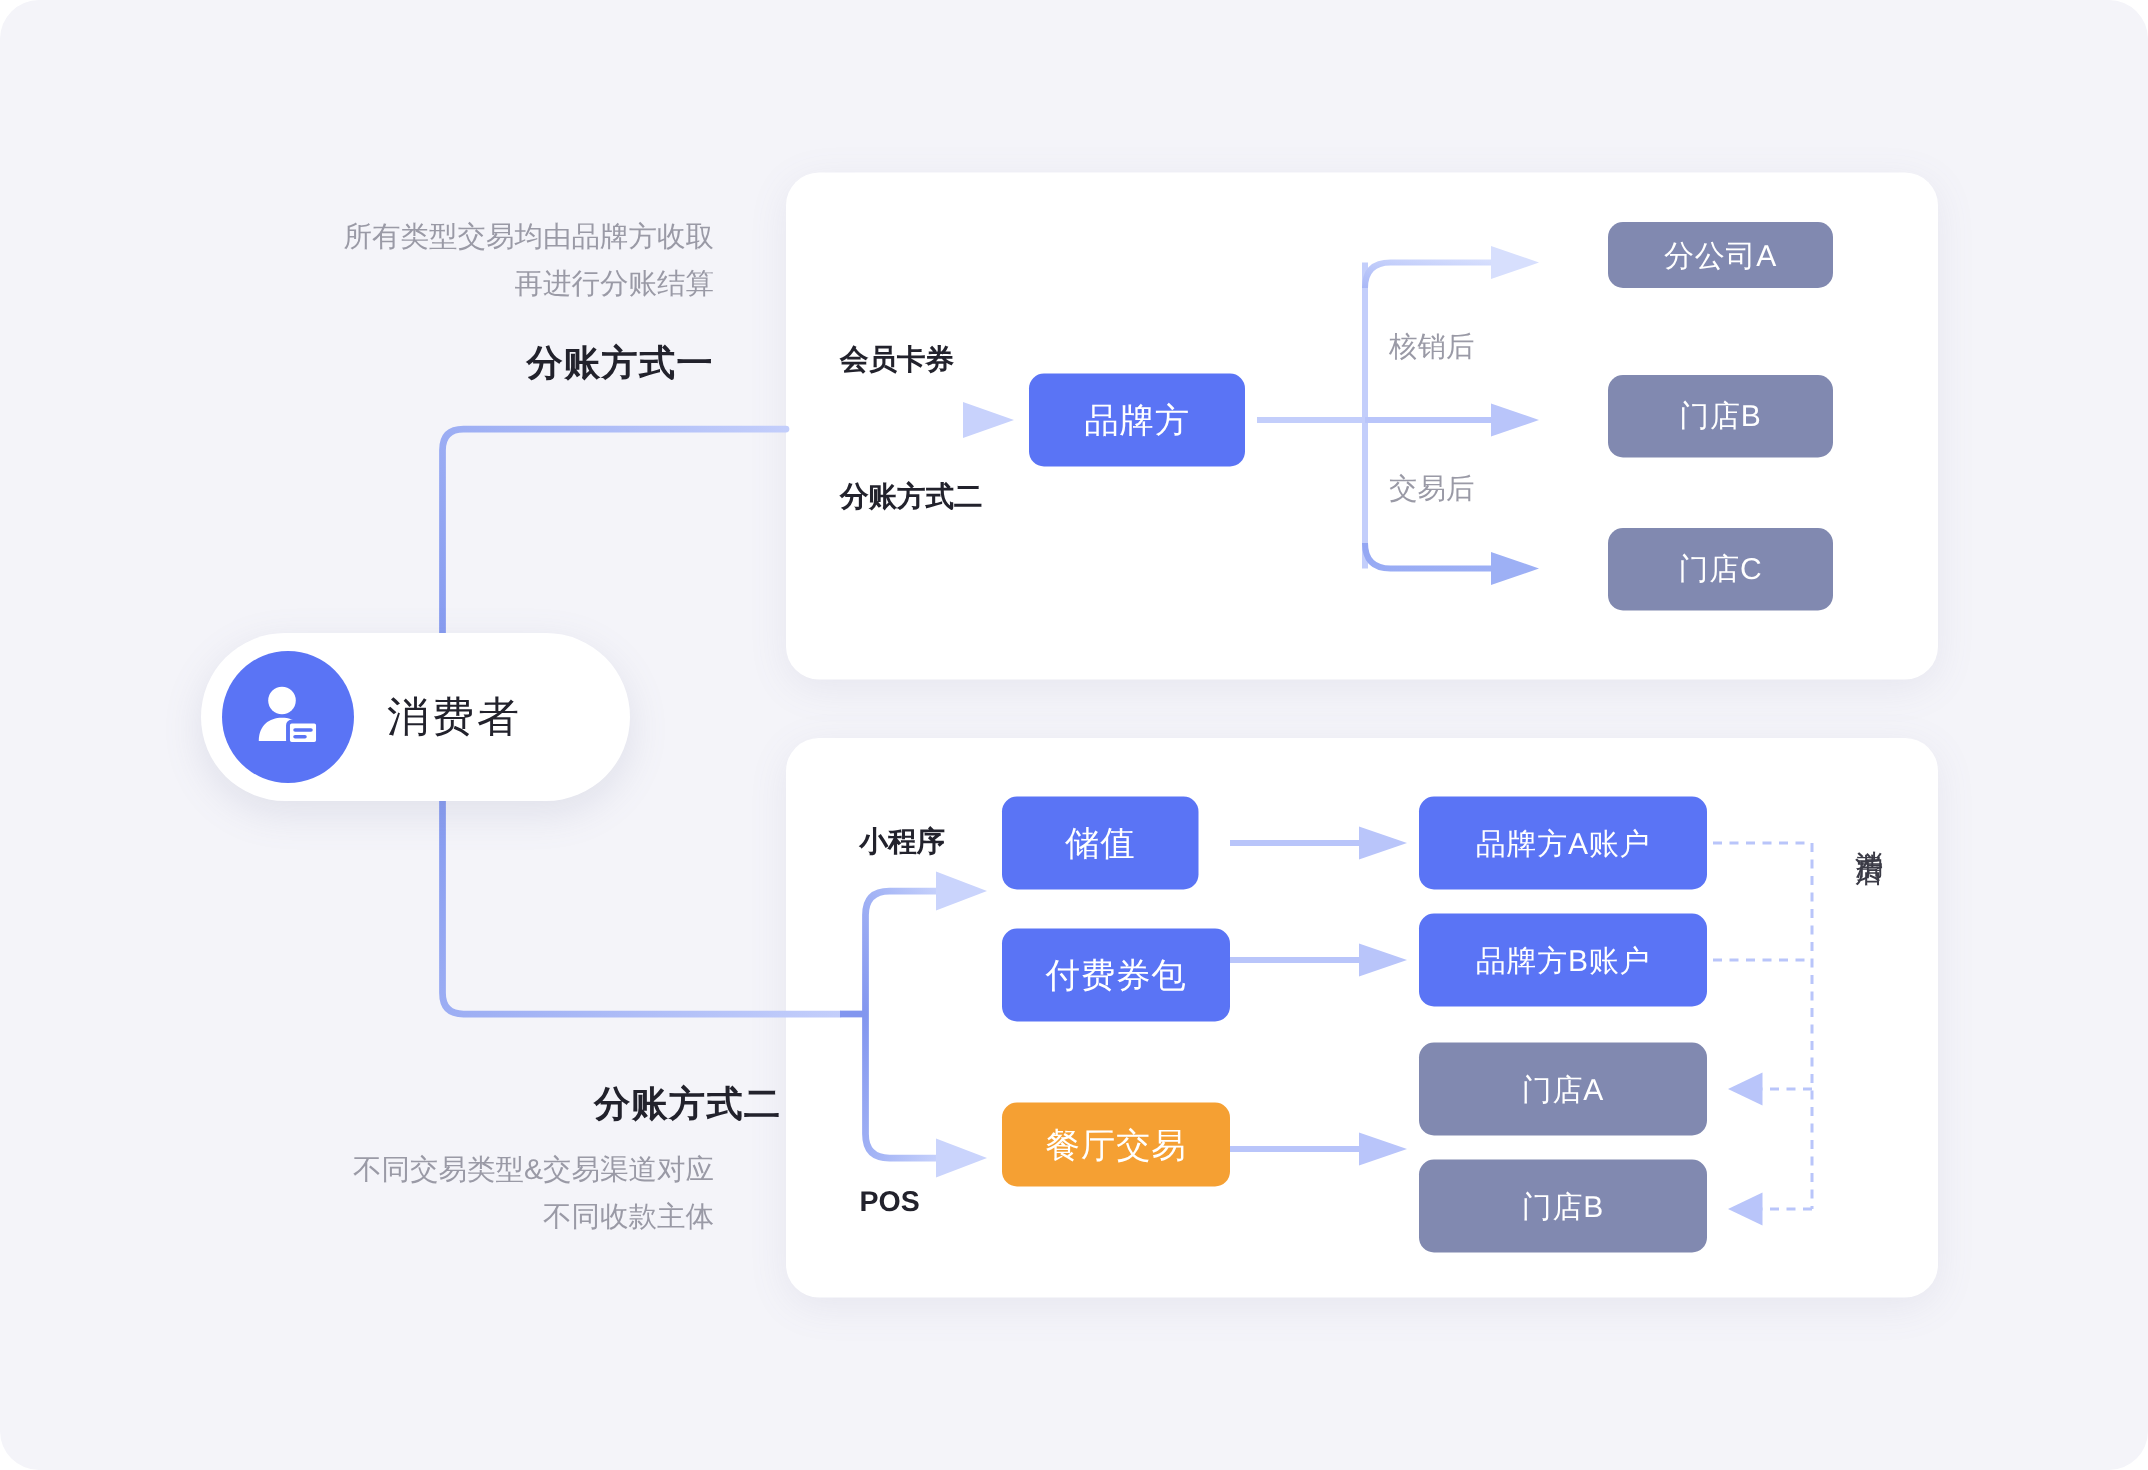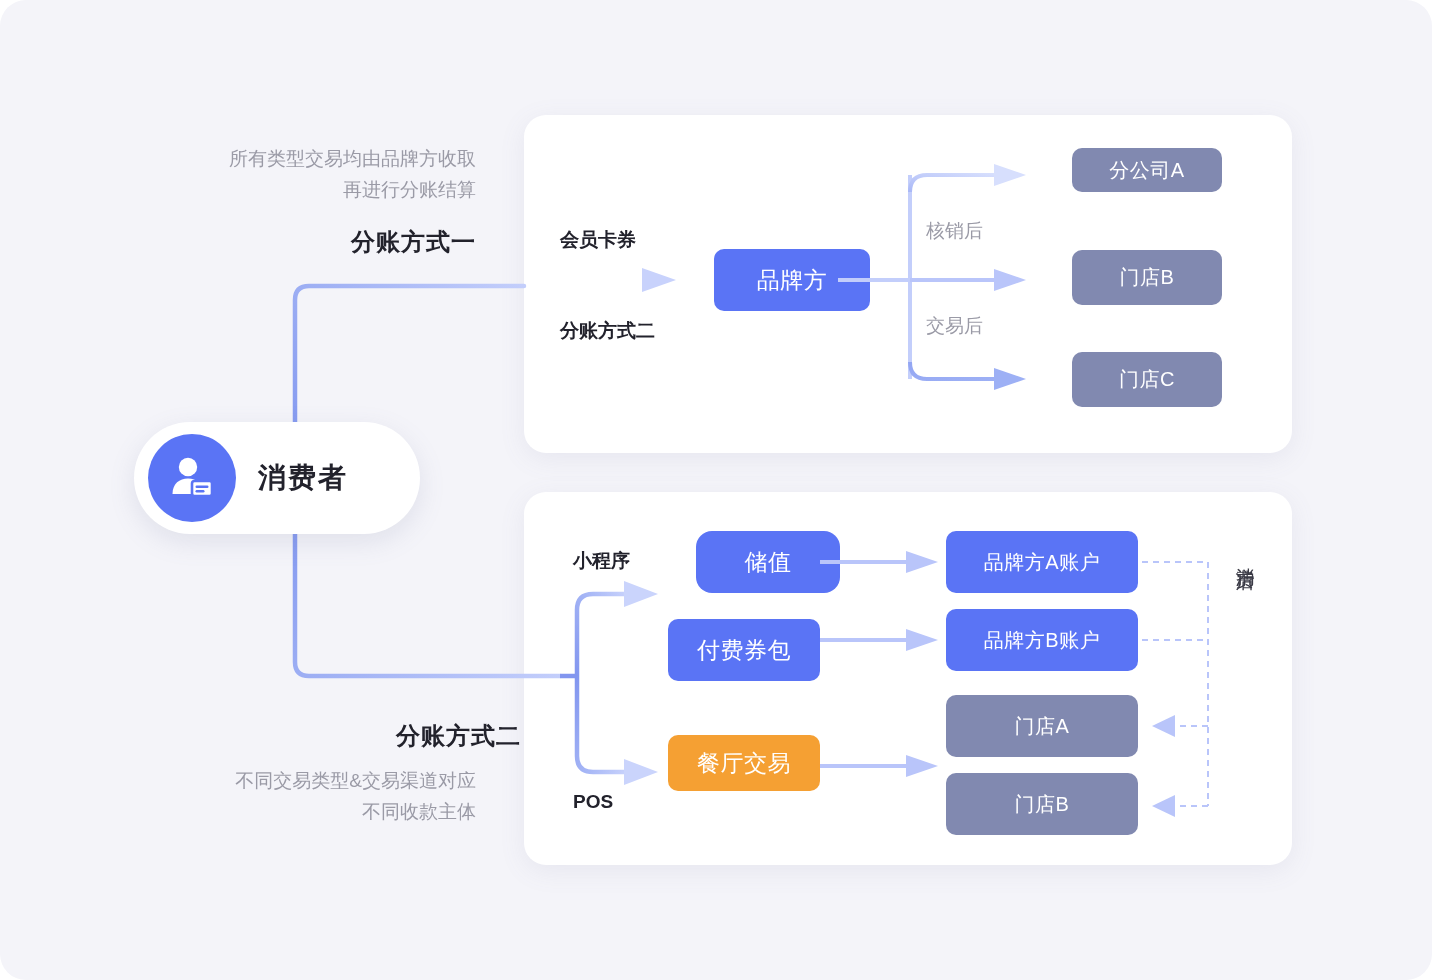--- a/index.html
+++ b/index.html
@@ -103,21 +103,20 @@
     display: flex;
     align-items: center;
     justify-content: center;
     flex: none;
   }
   #consumer-name {
     margin-left: 22px;
     font-size: 28px;
     color: #22222c;
     letter-spacing: 2px;
-    font-weight: bold;
   }
 
   svg.overlay {
     position: absolute;
     left: 0; top: 0;
     width: 1432px; height: 980px;
     pointer-events: none;
   }
   #svg-back { z-index: 1; }
   #svg-front { z-index: 4; }
@@ -252,33 +251,33 @@
         <rect x="28.5" y="32.5" width="13" height="2.4" rx="1.2" fill="#5a74f5"></rect>
         <rect x="28.5" y="37" width="9" height="2.4" rx="1.2" fill="#5a74f5"></rect>
       </svg>
     </div>
     <div id="consumer-name">消费者</div>
   </div>
 
   <div class="edge-label" style="left:560px; top:227px;">会员卡券</div>
   <div class="edge-label" style="left:560px; top:318px;">分账方式二</div>
 
-  <div class="node blue" style="left:686px; top:249px; width:156px; height:62px; font-size:23px;margin-left:28px;">品牌方</div>
+  <div class="node blue" style="left:686px; top:249px; width:144px; height:62px; font-size:23px;">品牌方</div>
 
   <div class="edge-label muted" style="left:926px; top:218px;">核销后</div>
   <div class="edge-label muted" style="left:926px; top:313px;">交易后</div>
 
   <div class="node slate" style="left:1072px; top:148px; width:150px; height:44px; font-size:20px;">分公司A</div>
   <div class="node slate" style="left:1072px; top:250px; width:150px; height:55px; font-size:20px;">门店B</div>
   <div class="node slate" style="left:1072px; top:352px; width:150px; height:55px; font-size:20px;">门店C</div>
 
   <div class="edge-label" style="left:573px; top:548px;">小程序</div>
   <div class="edge-label" style="left:573px; top:791px;">POS</div>
 
-  <div class="node blue" style="left:696px; top:531px; width:144px; height:62px; font-size:23px;border-radius:16px;">储值</div>
+  <div class="node blue" style="left:668px; top:531px; width:131px; height:62px; font-size:23px;">储值</div>
   <div class="node blue" style="left:668px; top:619px; width:152px; height:62px; font-size:23px;">付费券包</div>
   <div class="node orange" style="left:668px; top:735px; width:152px; height:56px; font-size:23px;">餐厅交易</div>
 
   <div class="node blue" style="left:946px; top:531px; width:192px; height:62px; font-size:20px;">品牌方A账户</div>
   <div class="node blue" style="left:946px; top:609px; width:192px; height:62px; font-size:20px;">品牌方B账户</div>
   <div class="node slate" style="left:946px; top:695px; width:192px; height:62px; font-size:20px;">门店A</div>
   <div class="node slate" style="left:946px; top:773px; width:192px; height:62px; font-size:20px;">门店B</div>
 
   <div class="vert-label" style="left:1230px; top:552px;">消费后</div>
 

